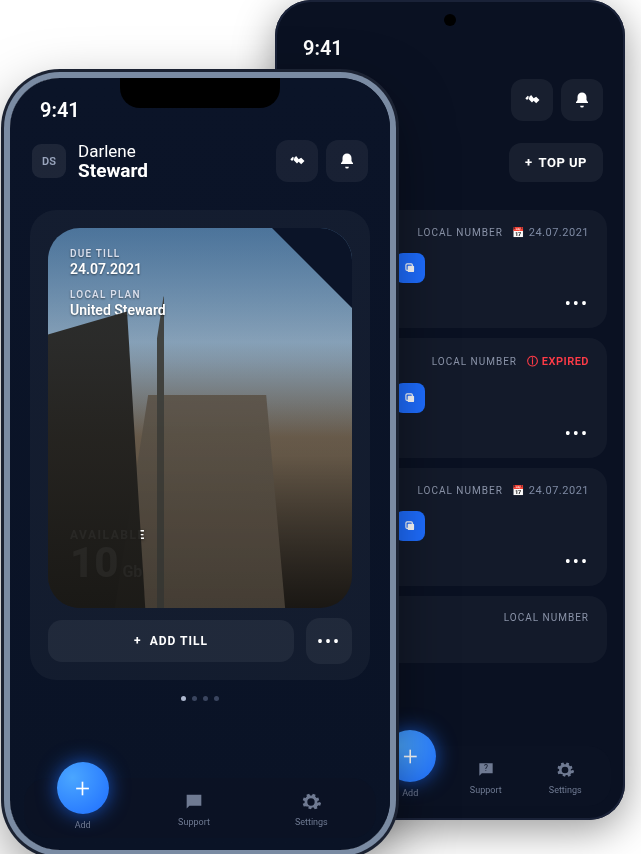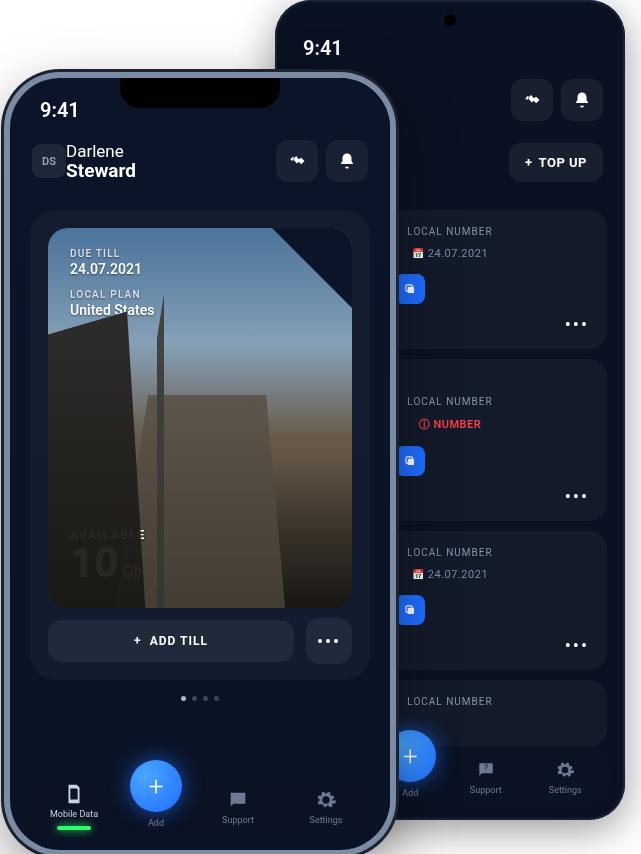--- a/index.html
+++ b/index.html
@@ -34,21 +34,21 @@
   .topup-btn{
     background:rgba(255,255,255,.06); color:#fff; font-weight:700;
     font-size:13px; letter-spacing:.5px; padding:12px 16px; border-radius:12px;
     display:flex;align-items:center;gap:6px;
   }
   .number-card{
     margin:10px 18px; padding:16px 18px 14px;
     background:rgba(255,255,255,.04); border-radius:18px;
     color:#fff;
   }
-  .number-card .toprow{ display:flex; justify-content:flex-end; align-items:center; gap:10px; font-size:10px; letter-spacing:1px; color:#8a93a8;flex-direction:column;}
+  .number-card .toprow{ display:flex; justify-content:flex-end; align-items:center; gap:10px; font-size:10px; letter-spacing:1px; color:#8a93a8;}
   .number-card .toprow .date{ color:#7e8aa3; font-size:11px; letter-spacing:.5px;}
   .number-card .toprow .date::before{content:"📅 "; font-size:10px;}
   .number-card .toprow.expired .exp{ color:#ff3b47; font-weight:600; letter-spacing:.5px; font-size:11px;}
   .number-card .toprow.expired .exp::before{content:"ⓘ "; }
   .number-card .midrow{ display:flex; align-items:center; gap:16px; margin-top:14px;}
   .number-card .num{ font-size:18px; font-weight:500;}
   .copy-btn{
     width:30px;height:30px;border-radius:8px;
     background:#1e6dff; display:flex;align-items:center;justify-content:center;
   }
@@ -79,36 +79,36 @@
     background:linear-gradient(180deg,#0b1428 0%, #0a1326 100%);
     border-radius:50px;
     box-shadow: 0 0 0 6px #7a8ba3, 0 0 0 9px #1b2232, 0 20px 60px rgba(0,0,0,.5);
     overflow:hidden;
   }
   .notch{
     position:absolute; top:0; left:50%; transform:translateX(-50%);
     width:160px; height:30px; background:#000; border-radius:0 0 20px 20px;
   }
   .phone-front .status{ color:#fff; font-size:20px; font-weight:600; padding:20px 30px 0;}
-  .phone-front .header{ display:flex; align-items:center; padding:18px 22px 10px; }
+  .phone-front .header{ display:flex; align-items:center; padding:18px 22px 10px; gap:12px;}
   .avatar{
     width:34px;height:34px;border-radius:9px;background:rgba(255,255,255,.08);
     color:#9aa5bd;font-size:11px;font-weight:600;display:flex;align-items:center;justify-content:center;
   }
   .phone-front .name-block{flex:1;color:#fff;}
   .phone-front .name-block .first{font-size:17px;font-weight:400;}
   .phone-front .name-block .last{font-size:19px;font-weight:700;margin-top:-2px;}
 
   .data-card{
     margin:18px 20px 0; height:470px; border-radius:26px;
     background:rgba(255,255,255,.04);
     padding:18px; position:relative;
   }
   .sim{
-    position:relative; width:100%; height:380px; border-radius:20px; overflow:hidden;
+    position:relative; width:100%; height:380px; border-radius:32px; overflow:hidden;
     background:
       linear-gradient(180deg, rgba(10,20,40,.35), rgba(10,20,40,.2) 35%, rgba(0,0,0,.15) 60%, rgba(0,0,0,.65)),
       linear-gradient(180deg, #6fa7d8 0%, #a9c8e0 30%, #7a6a56 55%, #4a4238 100%);
   }
   
   .sim::before{
     content:""; position:absolute; inset:0;
     background:
       linear-gradient(90deg, transparent 36%, #3a3a36 36%, #3a3a36 38%, transparent 38%),
       linear-gradient(180deg, transparent 44%, #5b5348 44%, #4a4238 100%);
@@ -211,21 +211,21 @@
           </svg>
       </div>
     </div>
     <div class="dots">•••</div>
   </div>
 
   <div class="number-card">
     <div class="toprow expired">
       <span style="margin-right:auto;color:#cbd3e6">ce</span>
       <span>LOCAL NUMBER</span>
-      <span class="exp">NUMBER</span>
+      <span class="exp">EXPIRED</span>
     </div>
     <div class="midrow">
       <span class="num">23-9928</span>
       <div class="copy-btn">
         <svg viewBox="0 0 24 24">
             <rect x="8" y="8" width="11" height="11" rx="2" fill="#fff"></rect>
             <rect x="5" y="5" width="11" height="11" rx="2" fill="none" stroke="#fff" stroke-width="2"></rect>
           </svg>
       </div>
     </div>
@@ -314,21 +314,21 @@
     </div>
   </div>
 
   <div class="data-card">
     <div class="sim">
       <div class="cut"></div>
       <div class="info">
         <div class="lbl">DUE TILL</div>
         <div class="val">24.07.2021</div>
         <div class="lbl">LOCAL PLAN</div>
-        <div class="val">United States</div>
+        <div class="val">United Steward</div>
       </div>
       <div class="avail">
         <div class="lbl">AVAILABLE</div>
         <div>
           <span class="big">10</span><span class="unit">Gb</span>
         </div>
       </div>
     </div>
     <div class="actions">
       <div class="addmore">
@@ -340,29 +340,20 @@
   </div>
 
   <div class="pagedots">
     <span class="on"></span>
     <span></span>
     <span></span>
     <span></span>
   </div>
 
   <div class="nav">
-    <div class="nav-item active">
-      <div class="ic">
-          <svg width="22" height="22" viewBox="0 0 24 24">
-            <path fill="#cbd3e6" d="M6 2h9l3 3v17H6V2zm2 4v12h8V7l-1-1H8z"></path>
-          </svg>
-        </div>
-      <span>Mobile Data</span>
-      <div class="underline"></div>
-    </div>
     <div class="fab-col">
       <div class="nav-fab">
           <span>+</span>
         </div>
       <span>Add</span>
     </div>
     <div class="nav-item">
       <div class="ic">
           <svg width="22" height="22" viewBox="0 0 24 24">
             <path class="muted" d="M4 4h16v12H7l-3 3V4z"></path>

